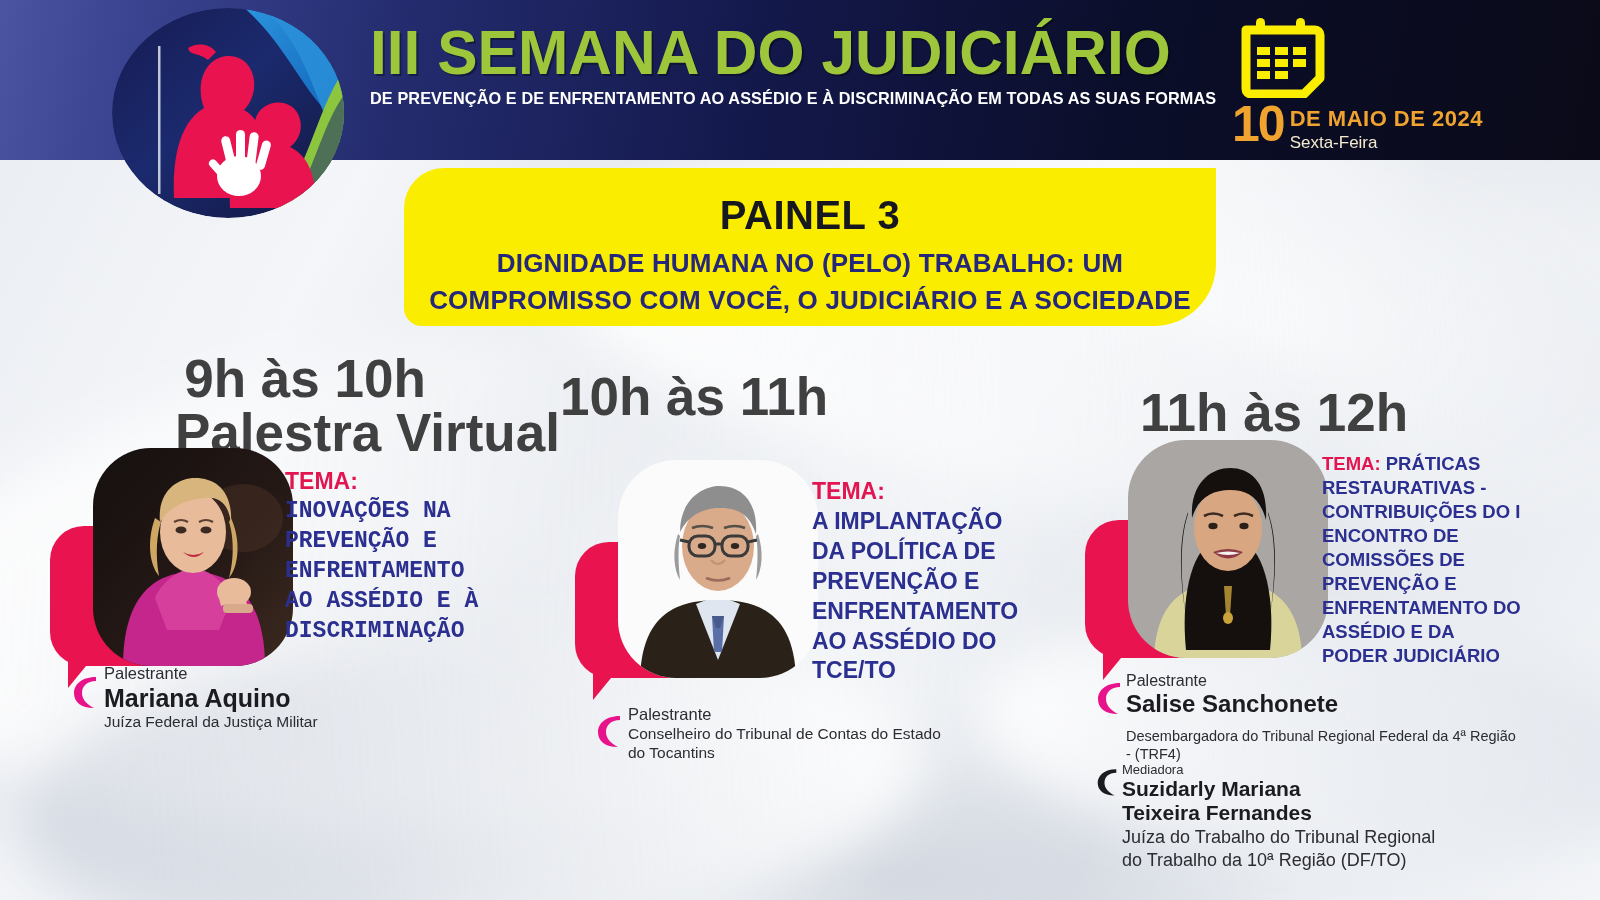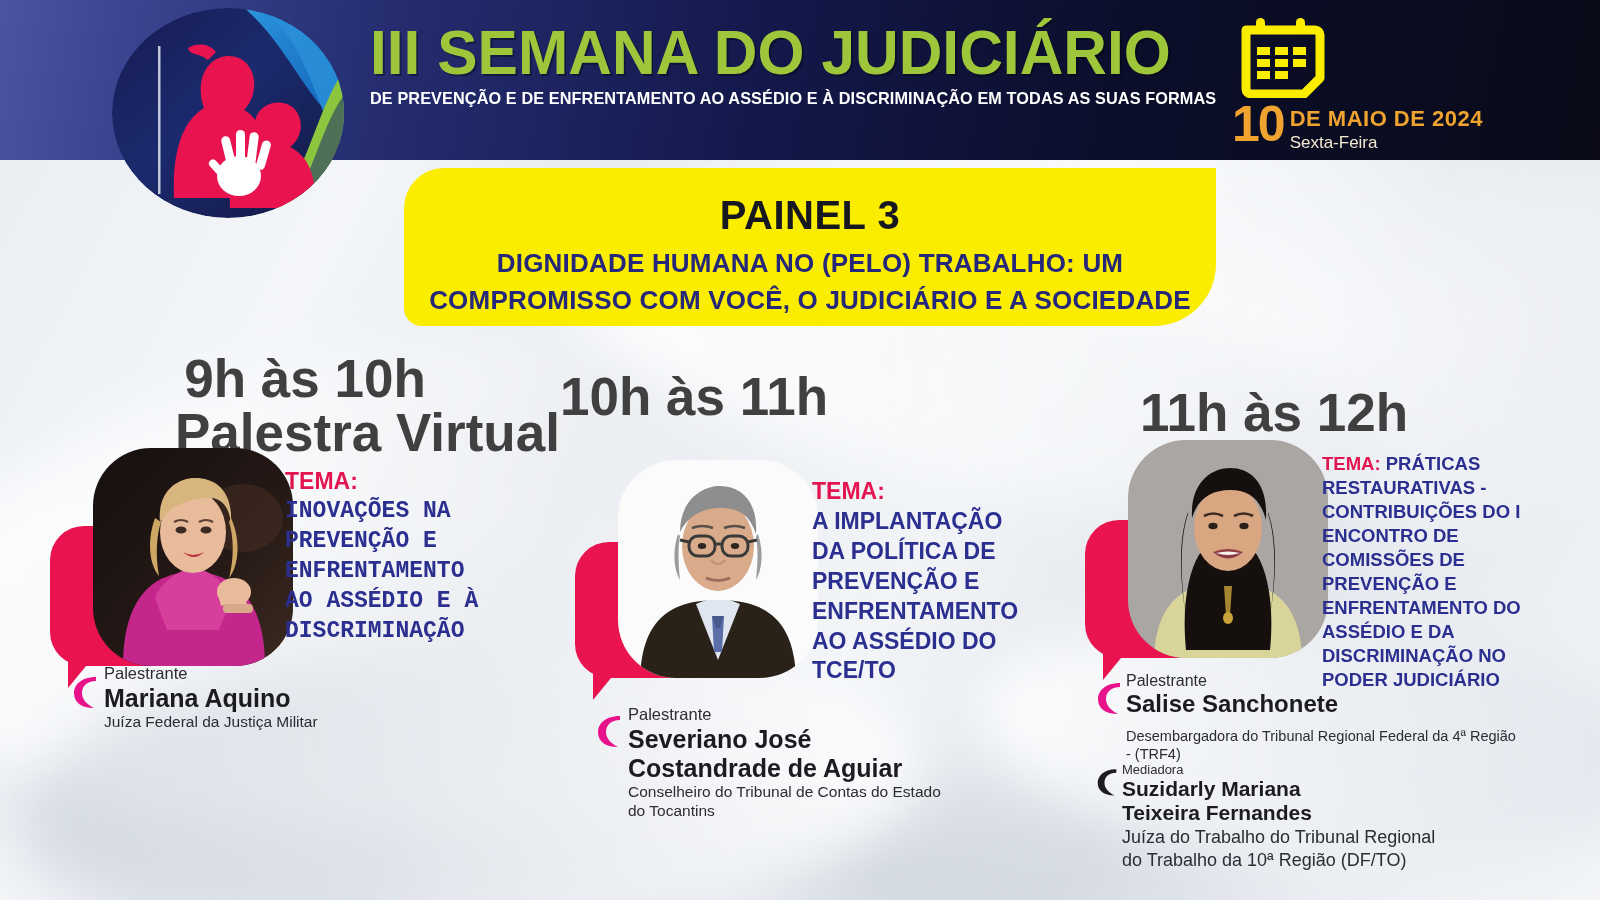--- a/index.html
+++ b/index.html
@@ -286,21 +286,20 @@
     </div>
 
     <div class="speaker" style="left:596px;top:705px;width:370px;">
       <div class="qmark" style="left:0px;top:8px;font-size:0;">
         <svg width="26" height="36" viewBox="0 0 26 36">
           <path d="M24 3 C8 3 2 12 2 19 C2 28 9 34 22 34 C14 30 10 25 10 19 C10 12 15 7 24 7 Z" fill="#e8138a"></path>
         </svg>
       </div>
       <div style="margin-left:32px;">
         <div class="role" style="font-size:16.5px;">Palestrante</div>
-        <div class="sname" style="font-size:25px;line-height:1.14;margin-top:1px;">Severiano José Costandrade de Aguiar</div>
         <div class="scred" style="font-size:15.5px;line-height:1.22;margin-top:1px;width:330px;">Conselheiro do Tribunal de Contas do Estado do Tocantins</div>
       </div>
     </div>
   </div>
 
   <div class="col" style="left:0;top:0;">
     <div class="time" style="position:absolute;left:1140px;top:386px;text-align:left;width:300px;">
       <span>11h às 12h</span>
     </div>
 
@@ -333,21 +332,20 @@
     <div class="tema" style="left:1322px;top:452px;width:260px;">
       <div class="tema-txt" style="font-size:18.5px;line-height:1.30;">
         <div><span class="tema-lbl">TEMA:</span> <span>PRÁTICAS</span></div>
         <div>RESTAURATIVAS -</div>
         <div>CONTRIBUIÇÕES DO I</div>
         <div>ENCONTRO DE</div>
         <div>COMISSÕES DE</div>
         <div>PREVENÇÃO E</div>
         <div>ENFRENTAMENTO DO</div>
         <div>ASSÉDIO E DA</div>
-        <div>DISCRIMINAÇÃO NO</div>
         <div>PODER JUDICIÁRIO</div>
       </div>
     </div>
 
     <div class="speaker" style="left:1096px;top:672px;width:430px;">
       <div class="qmark" style="left:0px;top:8px;font-size:0;">
         <svg width="26" height="36" viewBox="0 0 26 36">
           <path d="M24 3 C8 3 2 12 2 19 C2 28 9 34 22 34 C14 30 10 25 10 19 C10 12 15 7 24 7 Z" fill="#e8138a"></path>
         </svg>
       </div>

